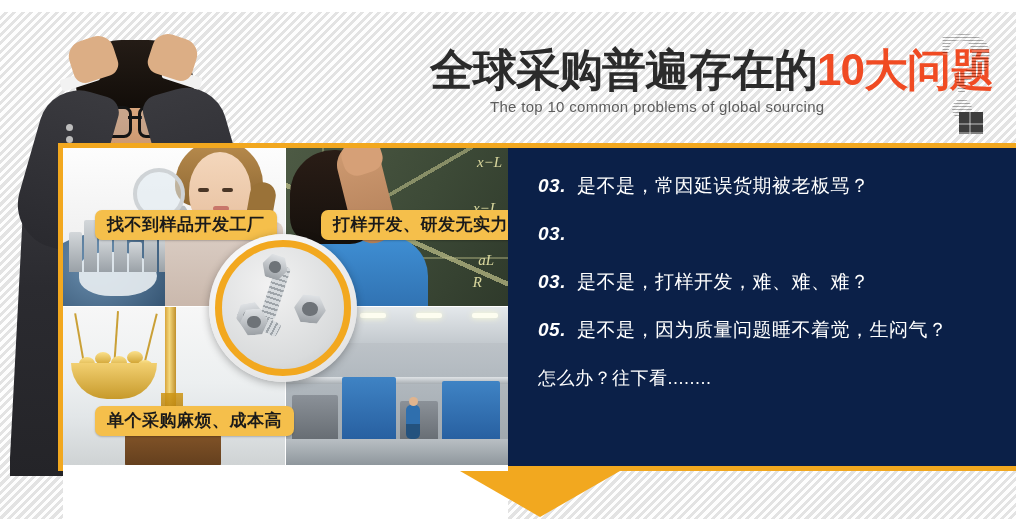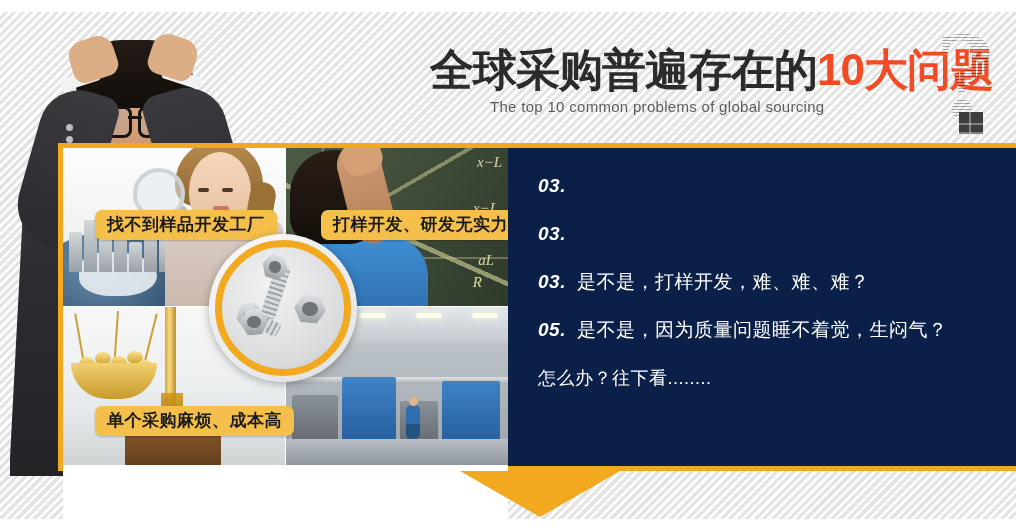--- a/index.html
+++ b/index.html
@@ -388,20 +388,21 @@
             <div class="nut" style="left:14px;top:56px;width:28px;height:26px;transform:rotate(-10deg);"></div>
             <div class="nut" style="left:72px;top:48px;width:32px;height:28px;transform:rotate(6deg);"></div>
             <div class="nut" style="left:18px;top:62px;width:28px;height:26px;transform:rotate(-4deg);"></div>
           </div>
         </div>
       </div>
 
       <div class="panel">
         <div class="q-item">
           <span class="q-num">03.</span>
+          <span>是不是，常因延误货期被老板骂？</span>
         </div>
         <div class="q-item">
           <span class="q-num">03.</span>
         </div>
         <div class="q-item">
           <span class="q-num">03.</span>
           <span>是不是，打样开发，难、难、难？</span>
         </div>
         <div class="q-item">
           <span class="q-num">05.</span>

